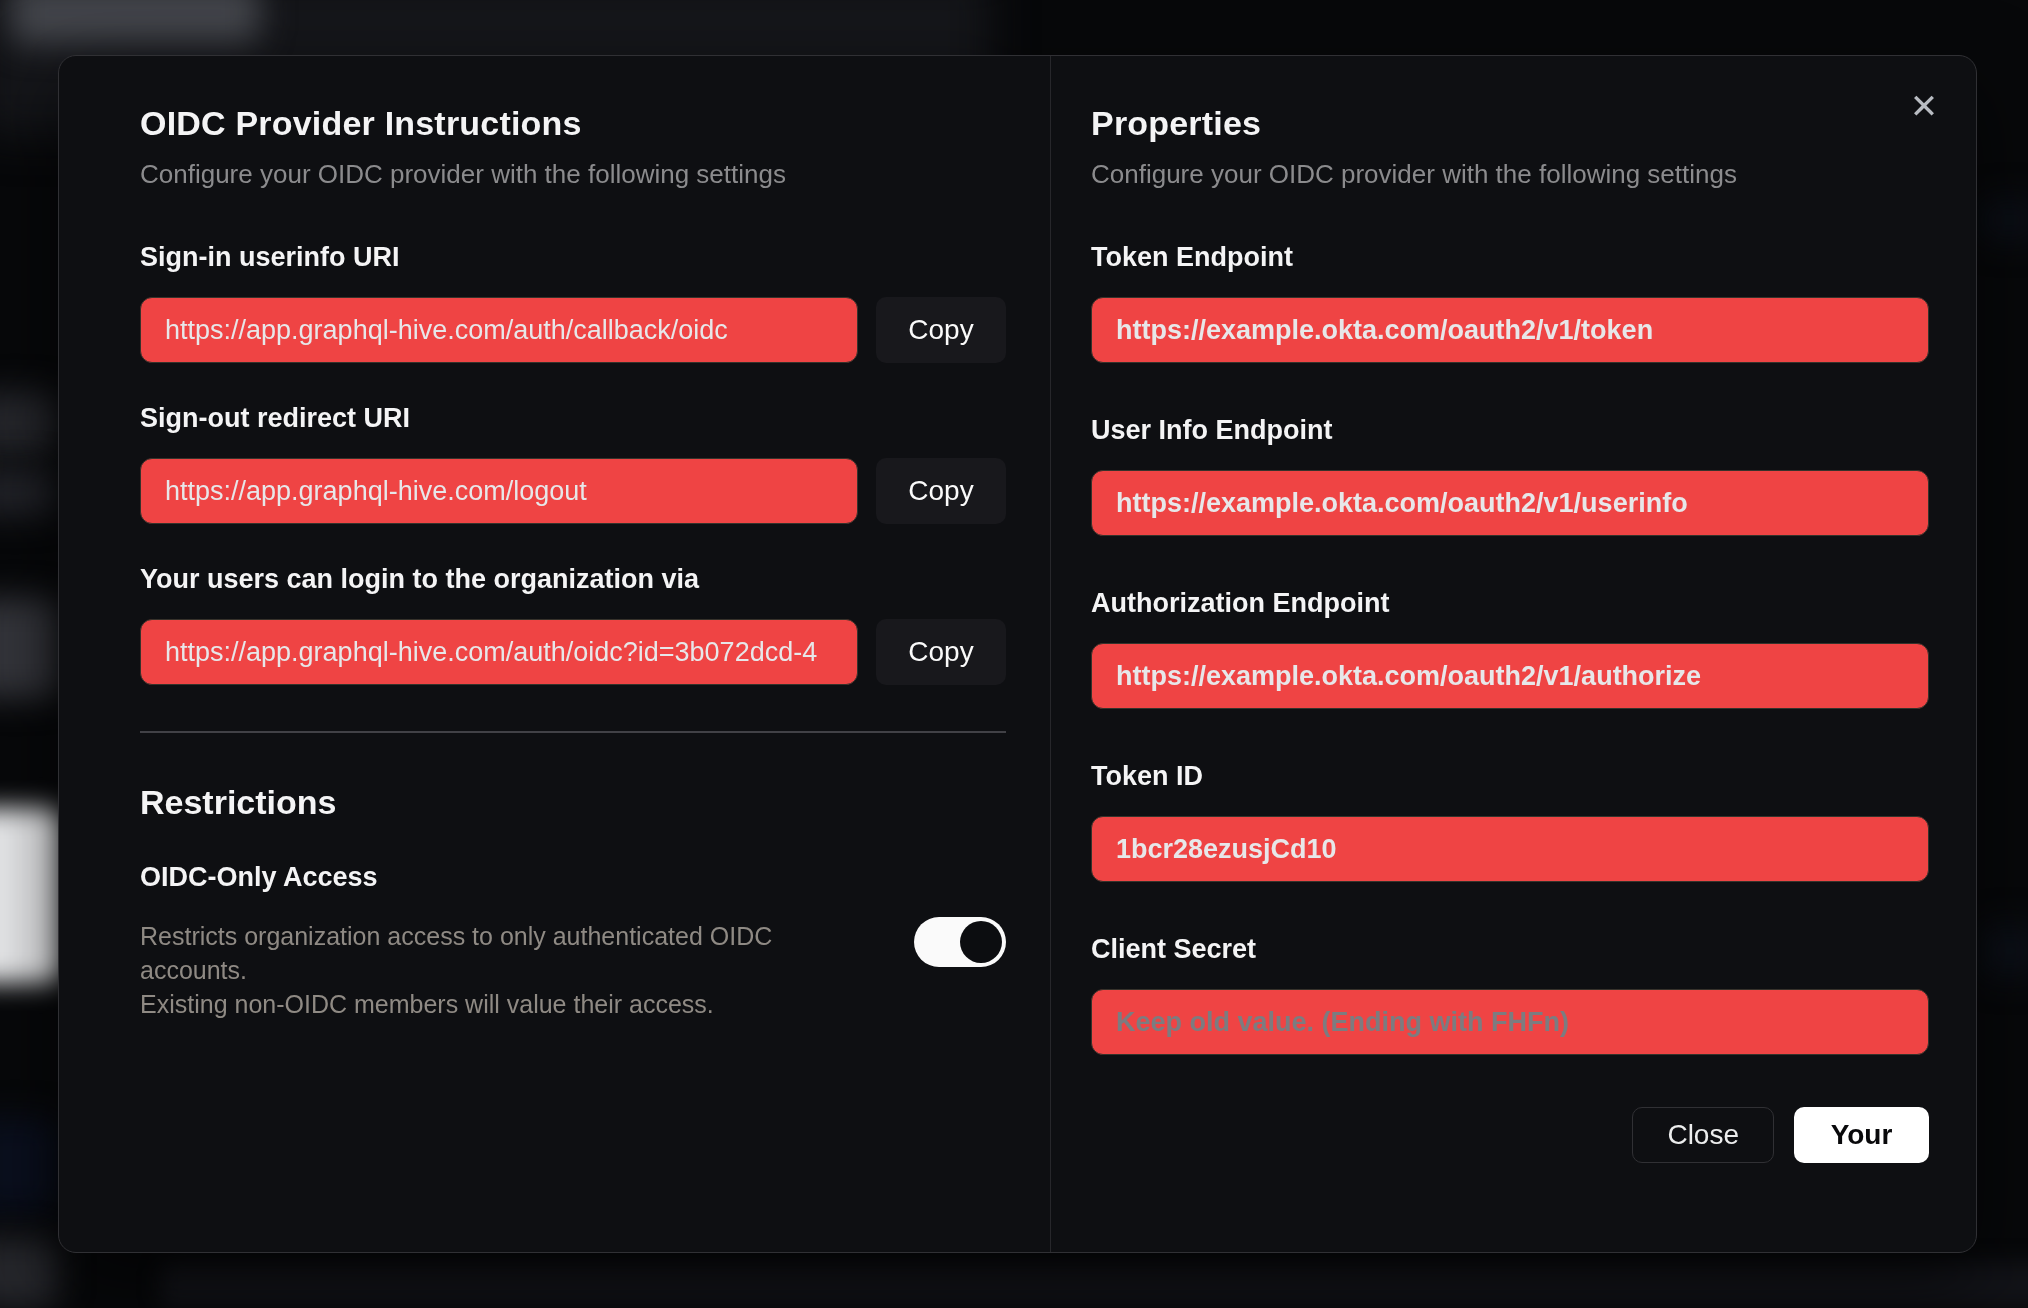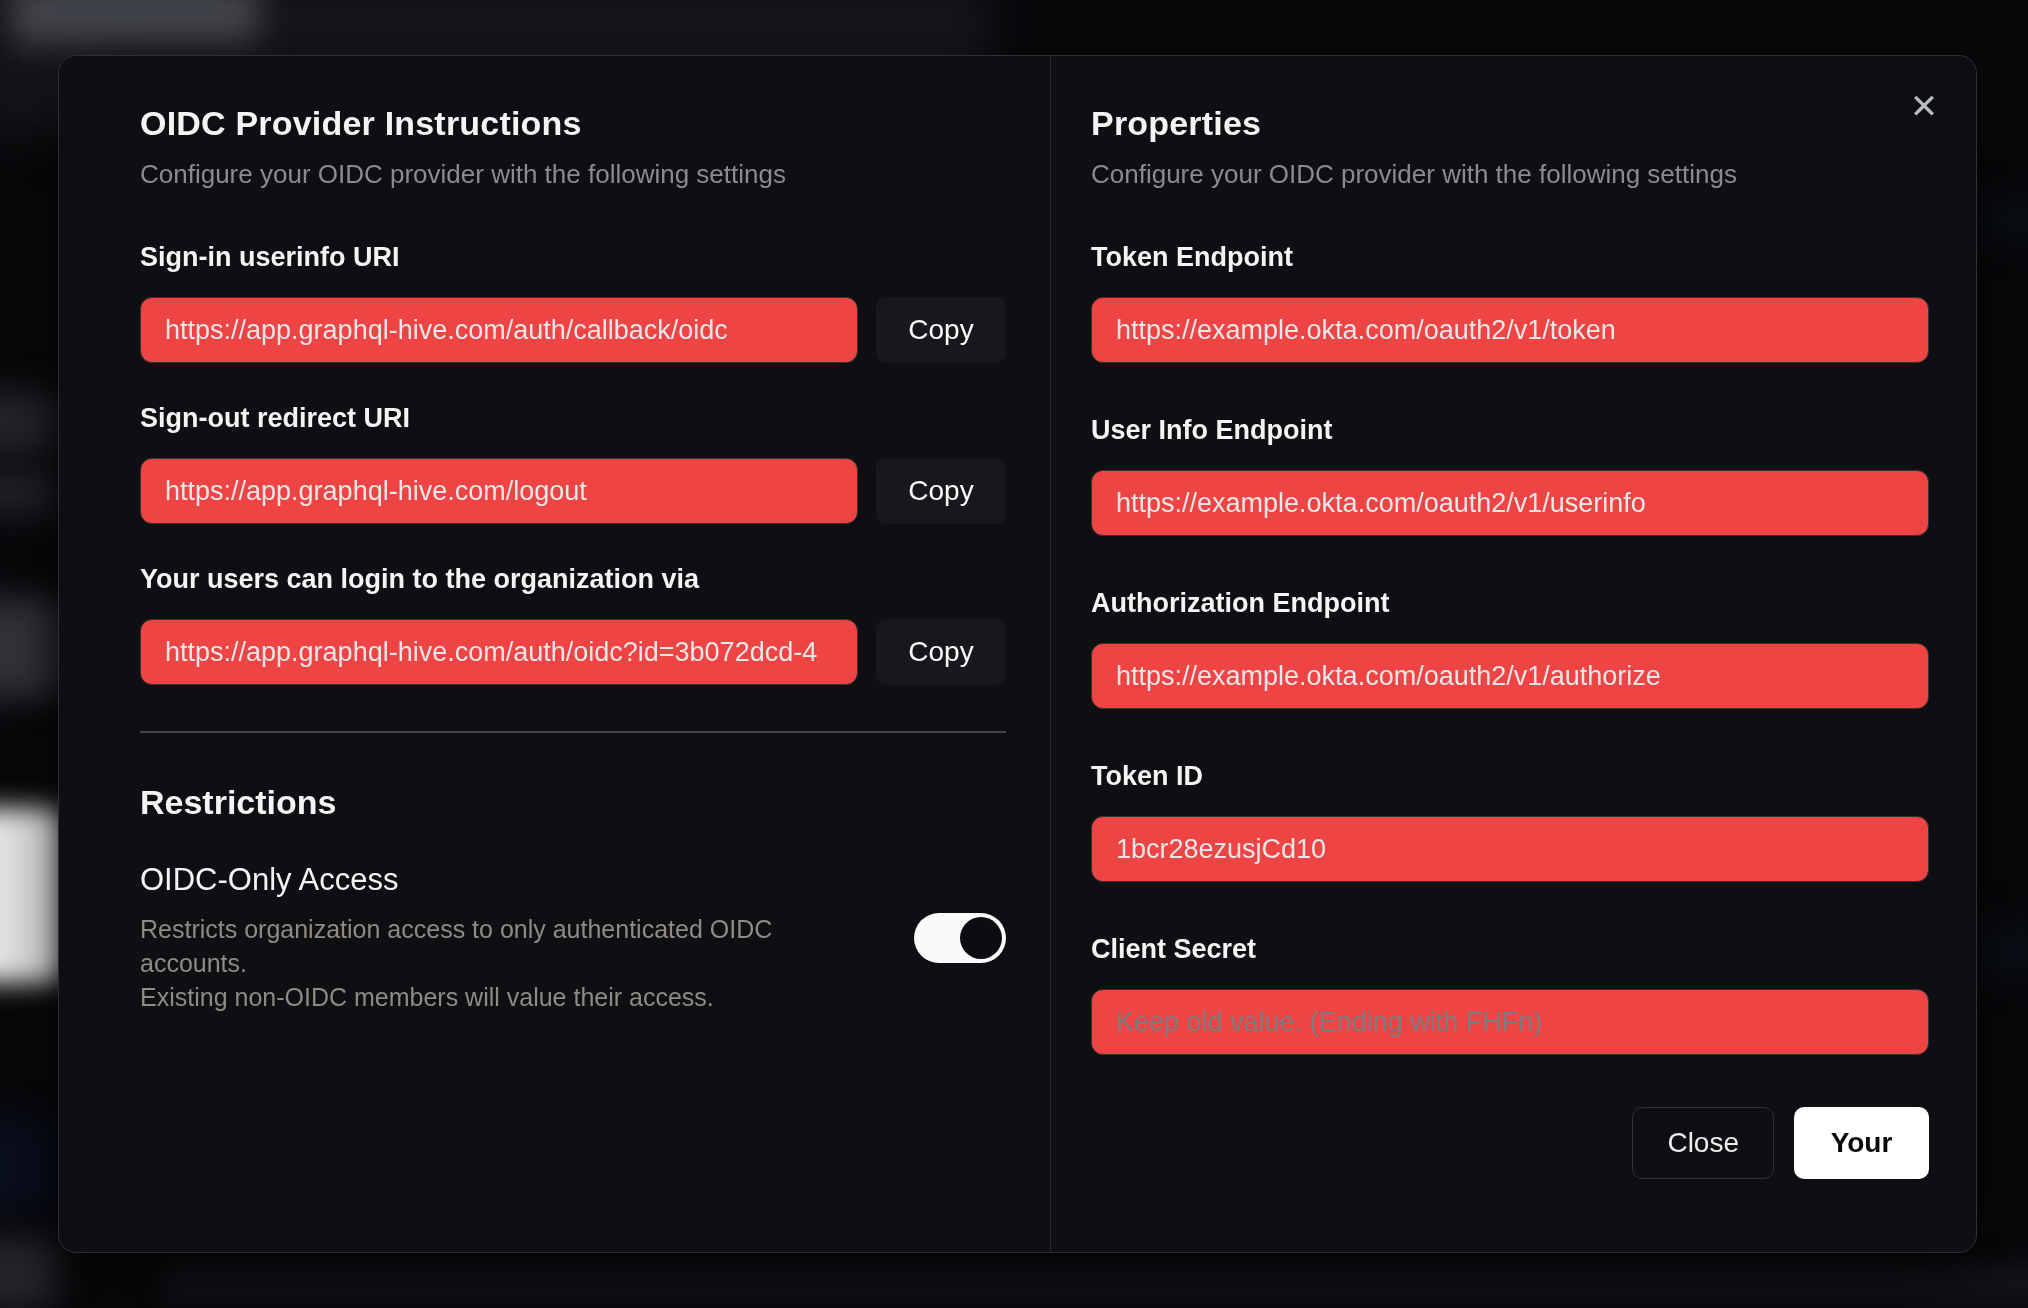--- a/index.html
+++ b/index.html
@@ -53,37 +53,37 @@
     flex: 0 0 130px; height: 66px; background: #18181c; border: none; border-radius: 10px;
     color: #fafafa; font-size: 28px; font-weight: 400; cursor: pointer;
     font-family: "Liberation Sans", sans-serif;
   }
 
   .hdivider { border: none; border-top: 2px solid #414146; margin: 46px 0 0 0; width: 100%; }
 
   h2.restrictions { color: #f4f4f5; font-size: 34px; font-weight: 700; margin-top: 50px; }
   .toggle-row { display: flex; align-items: center; justify-content: space-between; margin-top: 40px; }
   .toggle-texts { max-width: 700px; }
-  .toggle-label { color: #f4f4f5; font-size: 31px; font-weight: 400; margin-bottom: 14px; }
+  .toggle-label { color: #f4f4f5; font-size: 27px; font-weight: 700; margin-bottom: 26px; }
   .toggle-desc { color: #8f8a84; font-size: 25px; line-height: 34px; }
 
   .switch {
     position: relative; width: 92px; height: 50px; border-radius: 25px;
     background: #fafafa; border: none; cursor: pointer; flex: 0 0 auto;
   }
   .switch .knob {
     position: absolute; top: 4px; right: 4px; width: 42px; height: 42px;
     border-radius: 50%; background: #0c0d10;
   }
 
   .right .field-group { margin-bottom: 52px; }
-  .right .text-input { width: 100%; }
+  .right .text-input { width: 100%; font-weight: bold; }
 
   .btn-row { display: flex; justify-content: flex-end; gap: 20px; margin-top: 51px; }
-  .btn { height: 72px; min-width: 135px; padding: 0 34px; border-radius: 10px; font-size: 28px;
+  .btn { height: 56px; min-width: 135px; padding: 0 34px; border-radius: 10px; font-size: 28px;
          cursor: pointer; font-family: "Liberation Sans", sans-serif; }
   .btn-close { background: transparent; border: 1px solid #303034; color: #eceded; font-weight: 400; }
   .btn-save  { background: #ffffff; border: none; color: #09090b; font-weight: 700; }
 
   .modal-close {
     position: absolute; top: 28px; right: 30px; width: 44px; height: 44px;
     background: transparent; border: none; color: #b8bcc2; font-size: 34px; line-height: 44px;
     cursor: pointer; font-family: "Liberation Sans", sans-serif;
   }
 </style>

